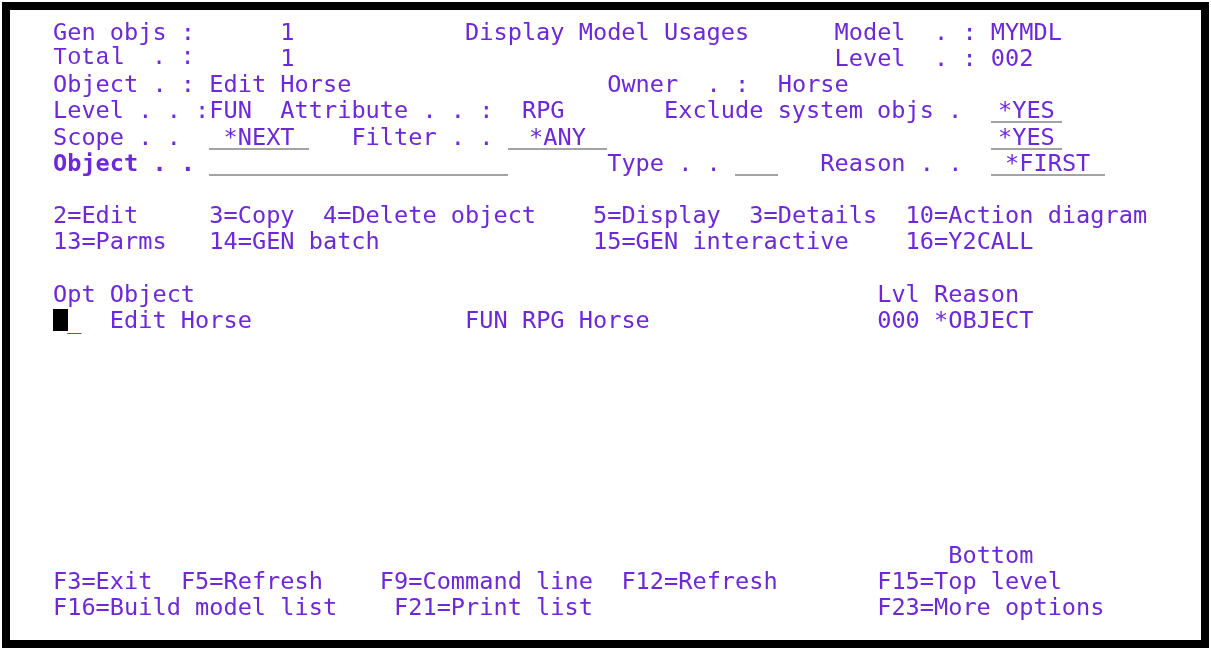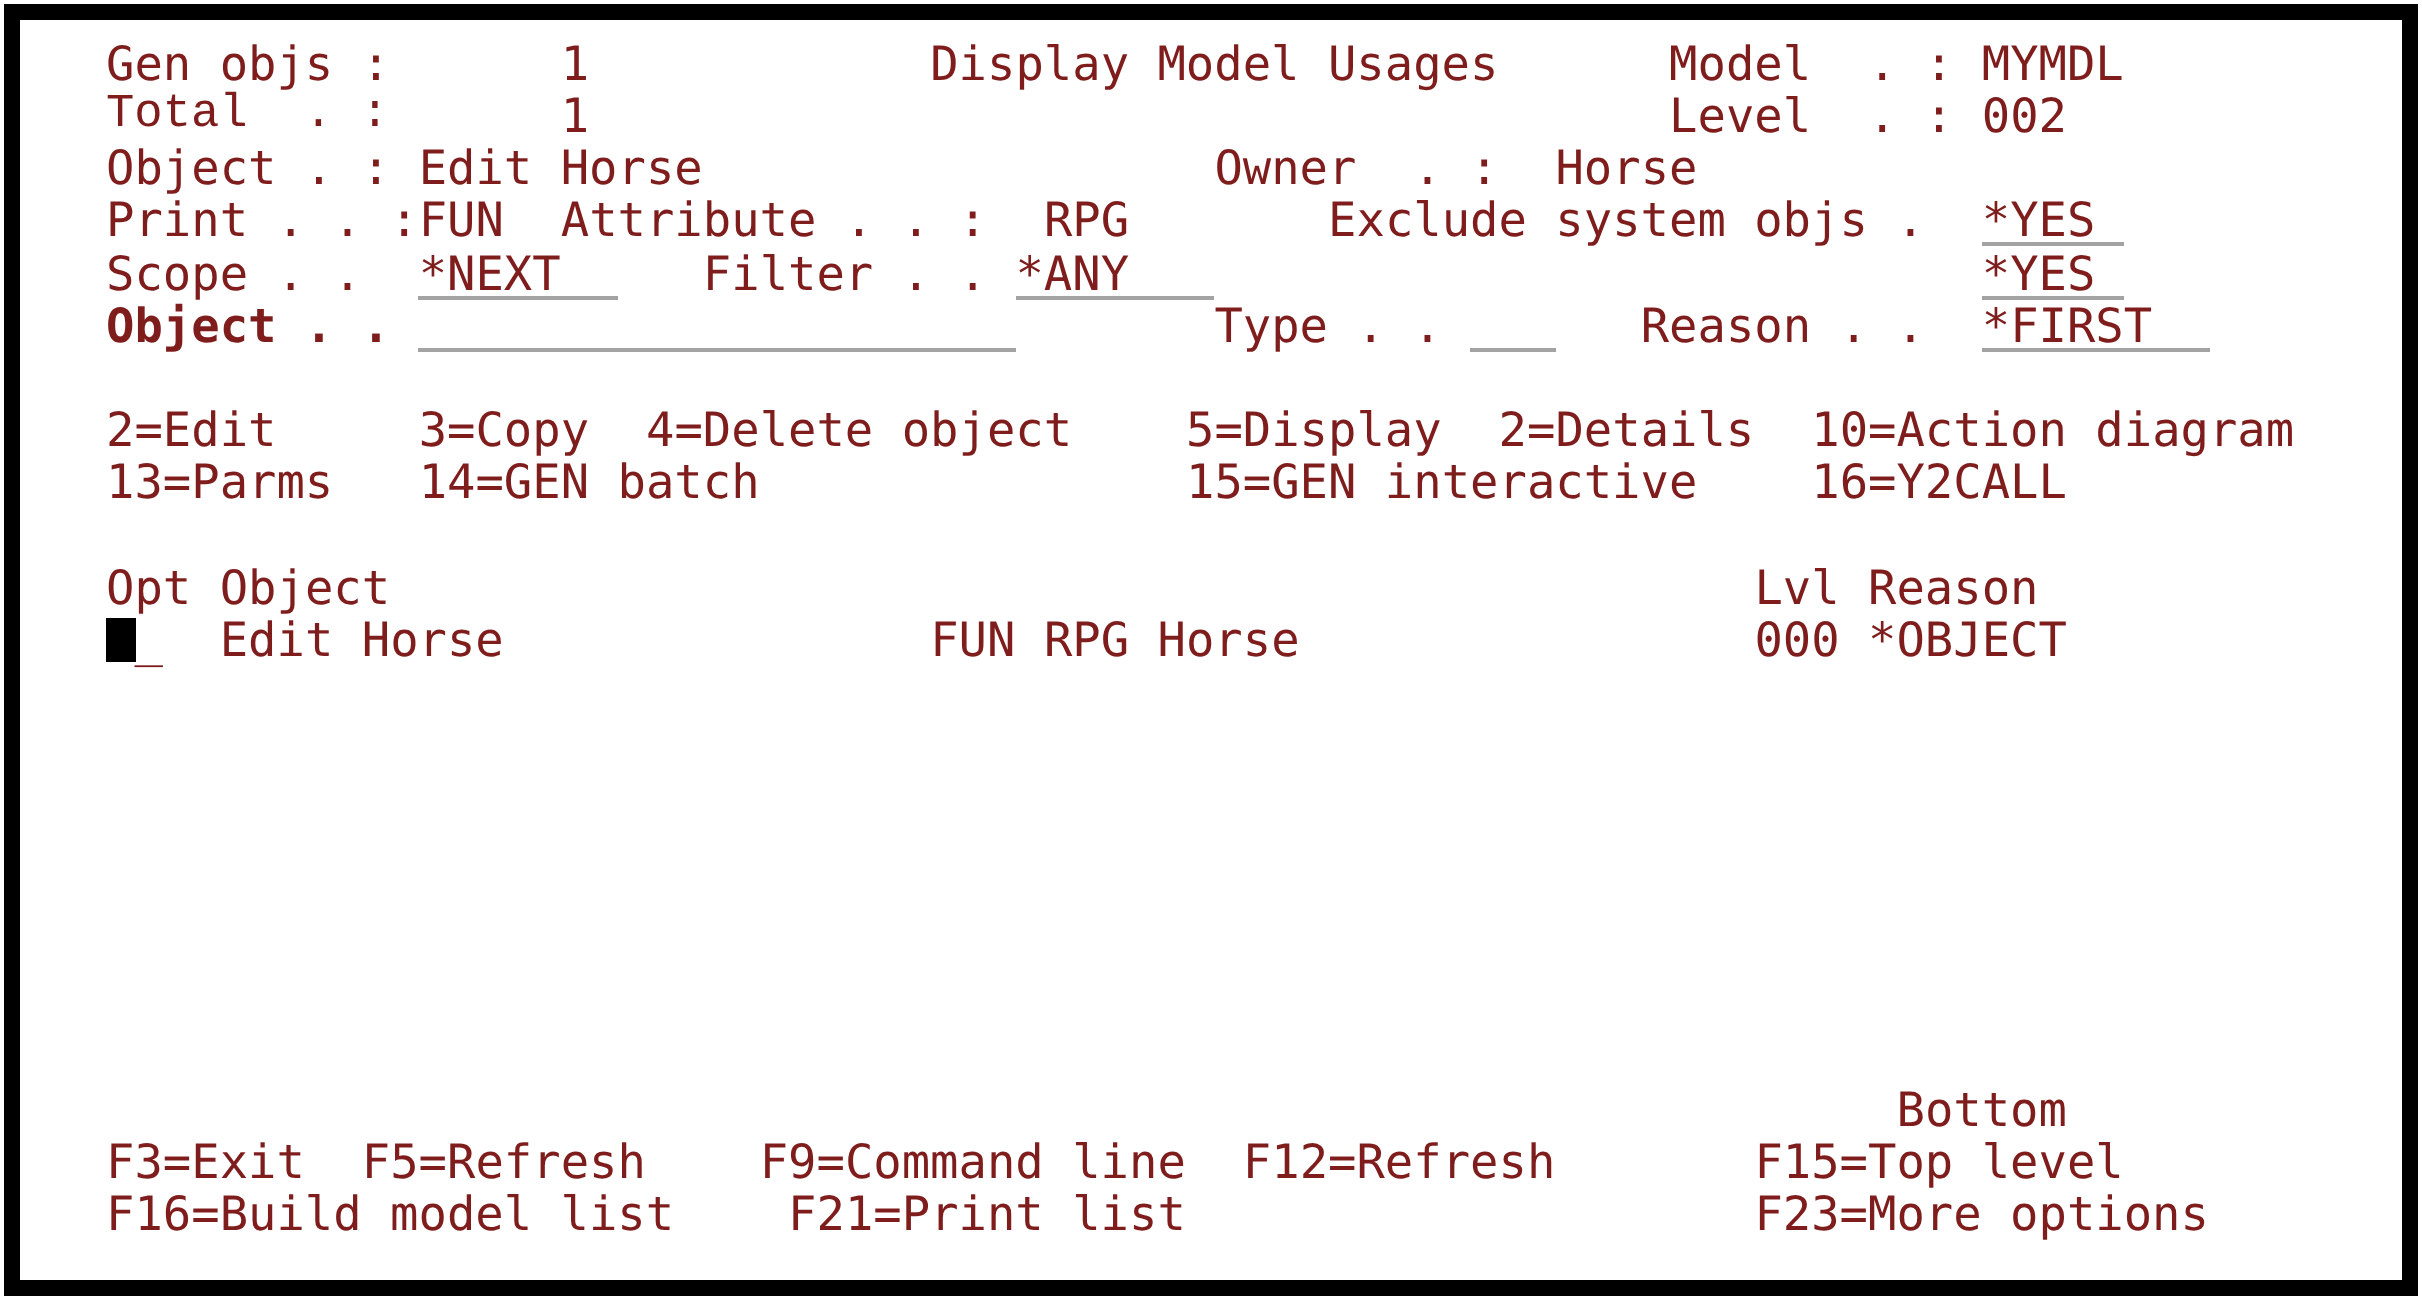--- a/index.html
+++ b/index.html
@@ -13,21 +13,22 @@
     left: 2px; top: 2px;
     width: 1191px; height: 630px;
     border: 8px solid #000000;
     background: #ffffff;
   }
   .content {
     position: absolute;
     left: 0; top: 0; right: 0; bottom: 0;
     font-family: "DejaVu Sans Mono", "Liberation Mono", monospace;
     font-size: 23.6px;
-    color: #7f1d1d;
+    color: #6d28d9;
+    text-align: center;
   }
   .trow {
     position: absolute;
     left: 0; right: 0;
     height: 26px;
   }
   .seg {
     position: absolute;
     top: 0;
     line-height: 26px;
@@ -64,21 +65,21 @@
         <span class="seg" style="left: 824.56px;">Level  . :</span>
         <span class="seg" style="left: 980.87px;">002</span>
       </div>
       <div class="trow" style="top: 61.3px;">
         <span class="seg" style="left: 43.01px;">Object . :</span>
         <span class="seg" style="left: 199.32px;">Edit Horse</span>
         <span class="seg" style="left: 597.2px;">Owner  . :</span>
         <span class="seg" style="left: 767.72px;">Horse</span>
       </div>
       <div class="trow" style="top: 87.45px;">
-        <span class="seg" style="left: 43.01px;">Print . . :</span>
+        <span class="seg" style="left: 43.01px;">Level . . :</span>
         <span class="seg" style="left: 199.32px;">FUN</span>
         <span class="seg" style="left: 270.37px;">Attribute . . :</span>
         <span class="seg" style="left: 511.94px;">RPG</span>
         <span class="seg" style="left: 654.04px;">Exclude system objs .</span>
         <span class="seg field" style="left: 980.87px; width: 71.05px;">*YES</span>
       </div>
       <div class="trow" style="top: 113.6px;">
         <span class="seg" style="left: 43.01px;">Scope . .</span>
         <span class="seg field" style="left: 199.32px; width: 99.47px;">*NEXT</span>
         <span class="seg" style="left: 341.42px;">Filter . .</span>
@@ -91,21 +92,21 @@
         <span class="seg" style="left: 597.2px;">Type . .</span>
         <span class="seg field" style="left: 725.09px; width: 42.63px;"></span>
         <span class="seg" style="left: 810.35px;">Reason . .</span>
         <span class="seg field" style="left: 980.87px; width: 113.68px;">*FIRST</span>
       </div>
       <div class="trow" style="top: 192.05px;">
         <span class="seg" style="left: 43.01px;">2=Edit</span>
         <span class="seg" style="left: 199.32px;">3=Copy</span>
         <span class="seg" style="left: 313px;">4=Delete object</span>
         <span class="seg" style="left: 582.99px;">5=Display</span>
-        <span class="seg" style="left: 739.3px;">2=Details</span>
+        <span class="seg" style="left: 739.3px;">3=Details</span>
         <span class="seg" style="left: 895.61px;">10=Action diagram</span>
       </div>
       <div class="trow" style="top: 218.2px;">
         <span class="seg" style="left: 43.01px;">13=Parms</span>
         <span class="seg" style="left: 199.32px;">14=GEN batch</span>
         <span class="seg" style="left: 582.99px;">15=GEN interactive</span>
         <span class="seg" style="left: 895.61px;">16=Y2CALL</span>
       </div>
       <div class="trow" style="top: 270.5px;">
         <span class="seg b" style="left: 43.01px;">Opt</span>

